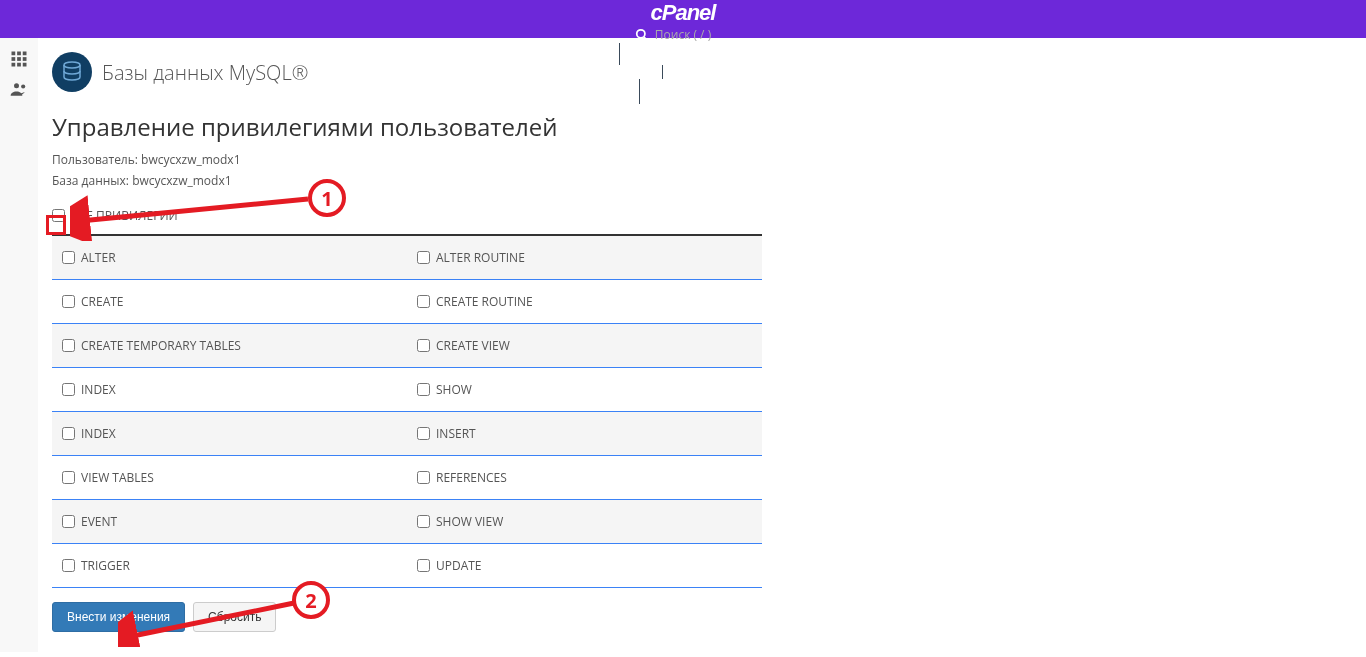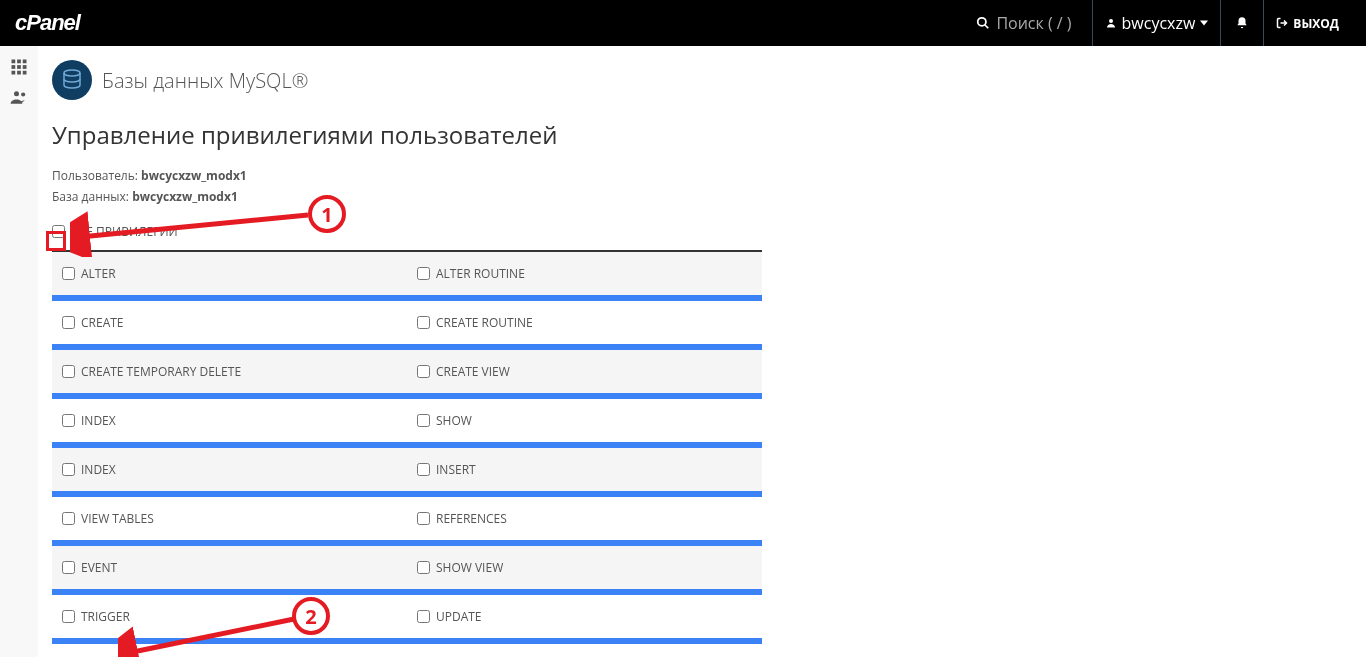--- a/index.html
+++ b/index.html
@@ -1,54 +1,54 @@
 <!DOCTYPE html>
 <html><head>
 <meta charset="utf-8">
 <style>
 * { margin: 0; padding: 0; box-sizing: border-box; }
 body { font-family: "Open Sans", Arial, sans-serif; font-size: 14px; color: #333; background: #fff; }
 
 
-.header { background: #000000; height: 46px; display: flex; align-items: center; padding: 0 15px; color: #fff; }
+.header { background: #6d28d9; height: 38px; display: flex; align-items: center; padding: 0 15px; color: #fff; flex-direction: column; }
 .logo { font-family: Arial, sans-serif; font-weight: bold; font-size: 22px; font-style: italic; letter-spacing: -1px; }
 .logo::before { content: ""; }
 .header-spacer { flex: 1; }
-.header-search { display: flex; align-items: center; color: #aaa; font-size: 16px; margin-right: 20px; cursor: pointer; justify-content: flex-end; }
+.header-search { display: flex; align-items: center; color: #aaa; font-size: 12px; margin-right: 20px; cursor: pointer; justify-content: flex-end; }
 .header-search svg { margin-right: 6px; }
 .header-user { display: flex; align-items: center; font-size: 16px; padding: 0 12px; height: 46px; border-left: 1px solid #3a4a5a; cursor: pointer; }
 .header-user svg:first-child { margin-right: 5px; }
 .header-user svg:last-child { margin-left: 5px; }
 .header-bell { padding: 0 14px; height: 46px; display: flex; align-items: center; border-left: 1px solid #3a4a5a; cursor: pointer; }
 .header-logout { display: flex; align-items: center; font-size: 12px; font-weight: bold; padding: 4px 12px; height: 46px; border-left: 1px solid #3a4a5a; cursor: pointer; }
 .header-logout svg { margin-right: 5px; }
 
 
 .layout { display: flex; }
 .sidebar { width: 38px; background: #f8f8f8; min-height: calc(100vh - 46px); padding-top: 6px; }
 .sidebar-item { width: 38px; height: 30px; display: flex; align-items: center; justify-content: center; cursor: pointer; color: #555; }
 
 
 .main { flex: 1; padding: 14px 20px 20px 14px; }
 .page-title-row { display: flex; align-items: center; margin-bottom: 18px; }
 .db-icon { width: 40px; height: 40px; border-radius: 50%; background: #103e63; display: flex; align-items: center; justify-content: center; margin-right: 10px; }
 .page-title { font-size: 20px; font-weight: 300; color: #555; }
 
-.section-title { font-size: 24px; font-weight: 400; color: #333; margin-bottom: 16px; }
+.section-title { font-size: 24px; font-weight: 400; color: #333; margin-bottom: 8px; }
 .info-line { font-size: 12px; color: #555; margin-bottom: 4px; }
-.info-line strong { font-weight: bold; }
+.info-line strong { font-weight: normal; }
 
 
 .priv-container { max-width: 710px; margin-top: 12px; position: relative; }
 .all-priv-row { padding: 6px 0 10px 0; border-bottom: 2px solid #333; }
 .checkbox-label { display: flex; align-items: center; font-size: 12px; color: #555; cursor: pointer; }
 .checkbox-label input { margin-right: 6px; }
 
 .priv-table { width: 100%; border-collapse: collapse; }
-.priv-table tr { border-bottom: 6px solid #3b82f6; margin-top: 32px; }
+.priv-table tr { border-bottom: 1px solid #3b82f6; margin-top: 32px; }
 .priv-table tr:nth-child(odd) { background: #f5f5f5; }
 .priv-table td { padding: 13px 10px; width: 50%; }
 .priv-table .checkbox-label { font-size: 12px; }
 
 
 .button-row { margin-top: 14px; display: flex; gap: 8px; }
 .btn { padding: 7px 14px; font-size: 12px; border-radius: 3px; cursor: pointer; border: 1px solid transparent; }
 .btn-primary { background: #337ab7; color: #fff; border-color: #2e6da4; }
 .btn-default { background: #f5f5f5; color: #333; border-color: #ccc; }
 
@@ -188,21 +188,21 @@
                 <label class="checkbox-label">
                   <input type="checkbox" style="">
                   <span>CREATE ROUTINE</span>
                 </label>
               </td>
             </tr>
             <tr>
               <td>
                 <label class="checkbox-label">
                   <input type="checkbox" style="">
-                  <span>CREATE TEMPORARY DELETE</span>
+                  <span>CREATE TEMPORARY TABLES</span>
                 </label>
               </td>
               <td>
                 <label class="checkbox-label">
                   <input type="checkbox" style="">
                   <span>CREATE VIEW</span>
                 </label>
               </td>
             </tr>
             <tr>

